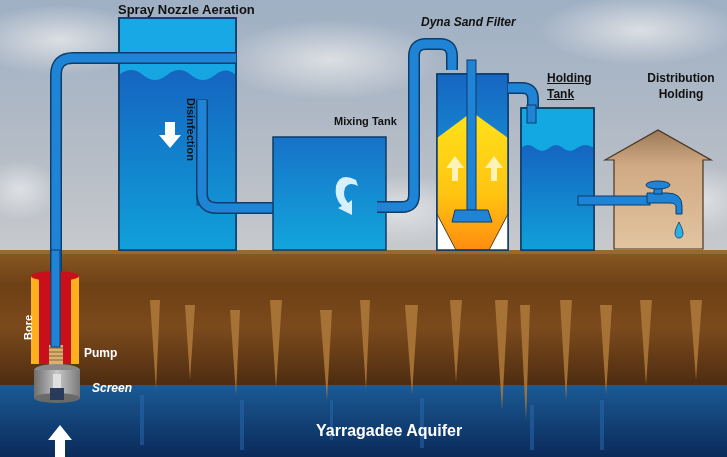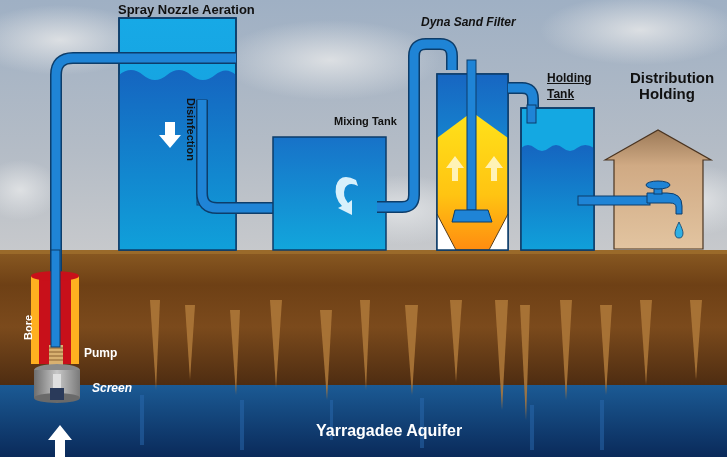--- a/index.html
+++ b/index.html
@@ -202,20 +202,20 @@
 </div>
 
 <div class="lbl" style="left:110px; top:2px; font-size:13px;margin-left:8px;">Spray Nozzle Aeration</div>
 <div class="lbl" style="left:185px; top:98px; transform-origin:0 0; transform:rotate(90deg) translateX(0) translateY(-12px); font-size:11px;">Disinfection</div>
 <div class="lbl" style="left:294px; top:115px; font-size:11px;padding-left:40px;">Mixing Tank</div>
 <div class="lbl" style="left:421px; top:15px; font-size:12px;font-style:italic;">Dyna Sand Filter</div>
 <div class="lbl center" style="left:547px; top:70px; font-size:12px; text-align:left; line-height:16px;text-decoration:underline;">
   <div>Holding</div>
   <div>Tank</div>
 </div>
-<div class="lbl center" style="left:630px; top:70px; width:74px; font-size:15px; line-height:16px;">
+<div class="lbl center" style="left:644px; top:70px; width:74px; font-size:12px; line-height:16px;">
   <div>Distribution</div>
   <div>Holding</div>
 </div>
 <div class="lbl white" style="left:22px; top:340px; transform-origin:0 0; transform:rotate(-90deg); font-size:11px;">Bore</div>
 <div class="lbl white" style="left:84px; top:346px; font-size:12px;">Pump</div>
 <div class="lbl white" style="left:92px; top:381px; font-size:12px;font-style:italic;">Screen</div>
 <div class="lbl white" style="left:316px; top:422px; font-size:16px;">Yarragadee Aquifer</div>
 
 </body></html>

